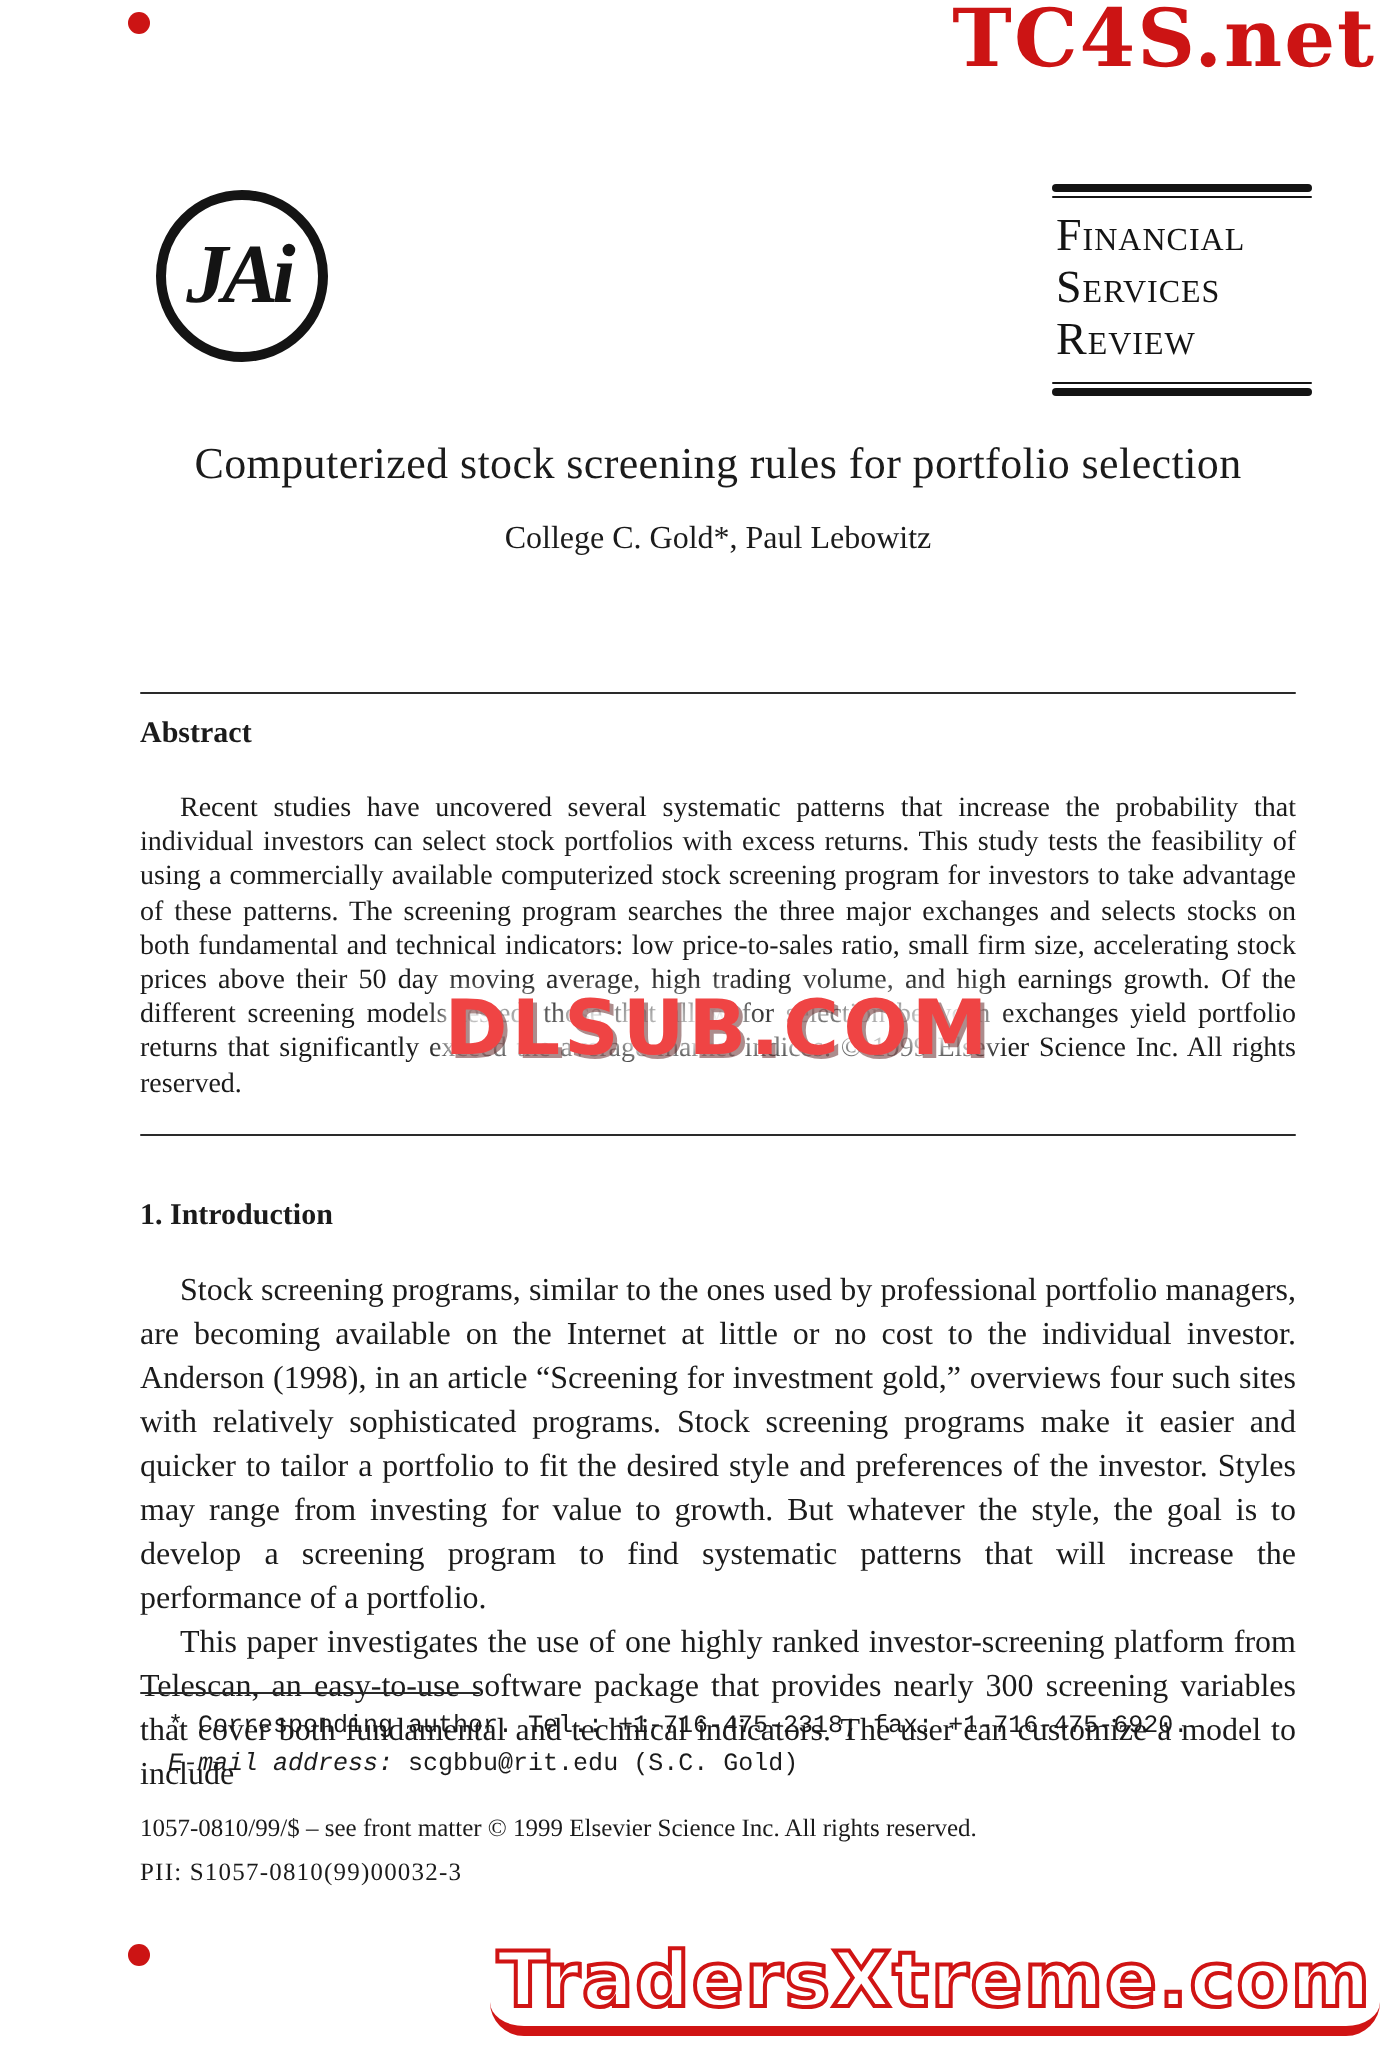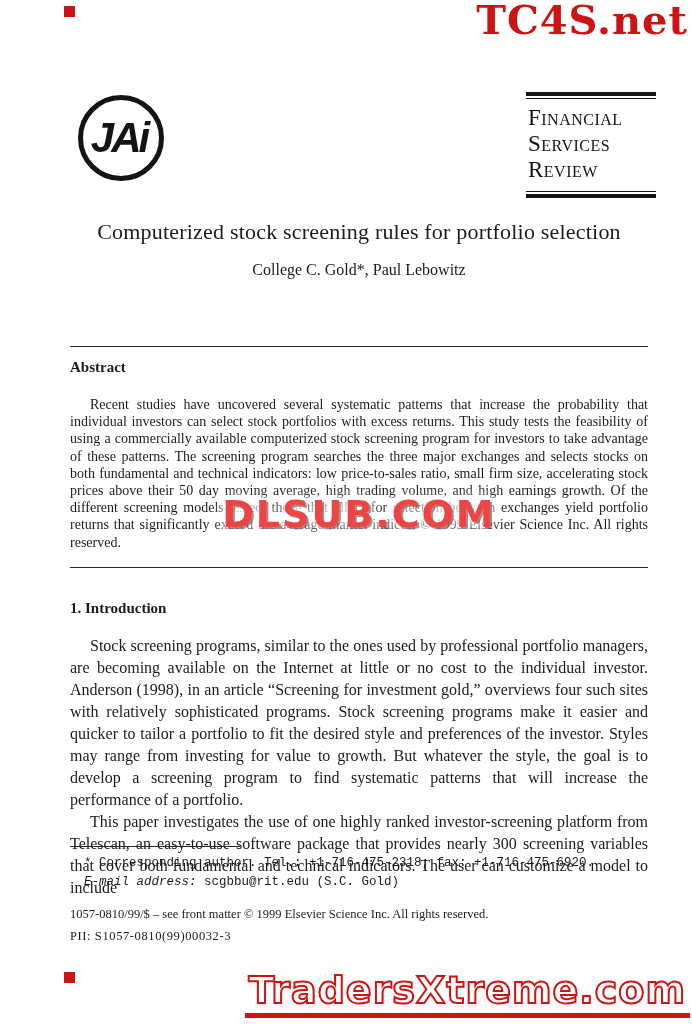--- a/index.html
+++ b/index.html
@@ -1,15 +1,15 @@
 <!DOCTYPE html>
 <html><head>
 <meta charset="utf-8">
 <style>
-  * { margin: 0; padding: 0; box-sizing: border-box; }
+  * { margin: 0; padding: 0; box-sizing: border-box; border-radius: 17px; }
   html, body { background: #ffffff; }
   .page {
     position: relative;
     width: 692px;
     height: 1024px;
     margin: 0 auto;
     background: #ffffff;
     overflow: hidden;
     font-family: "Liberation Serif", "DejaVu Serif", serif;
     color: #1b1b1b;
@@ -30,21 +30,21 @@
   }
 
   
   .logo-circle {
     position: absolute; left: 78px; top: 95px;
     width: 86px; height: 86px;
     border: 5px solid #141414; border-radius: 50%;
     display: flex; align-items: center; justify-content: center;
   }
   .logo-text {
-    font-family: Liberation Sans, sans-serif;
+    font-family: Liberation Serif, serif;
     font-style: italic; font-weight: bold;
     font-size: 42px; letter-spacing: -3px; color: #141414;
     transform: translateX(-2px);
   }
 
   
   .journal-box { position: absolute; top: 92px; right: 36px; width: 130px; }
   .journal-rule-thick { border-top: 4px solid #141414; margin-bottom: 2px; }
   .journal-rule-thin  { border-top: 1px solid #141414; }
   .journal-name { padding: 6px 2px 8px 2px; }

